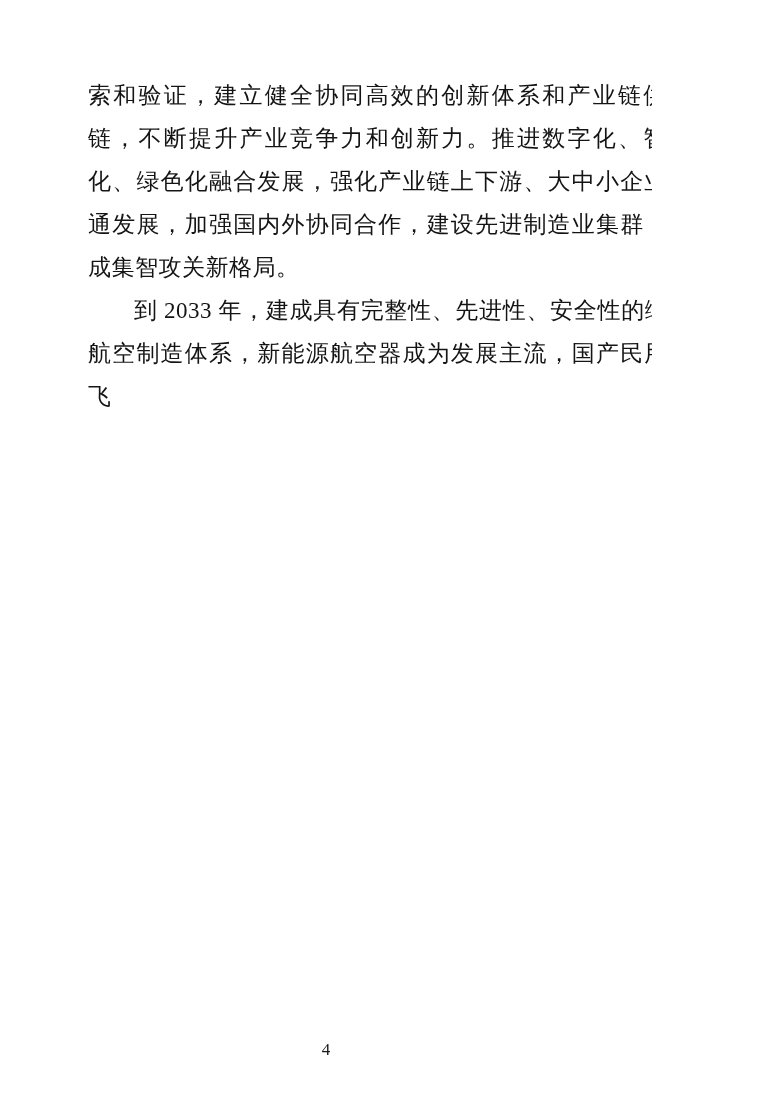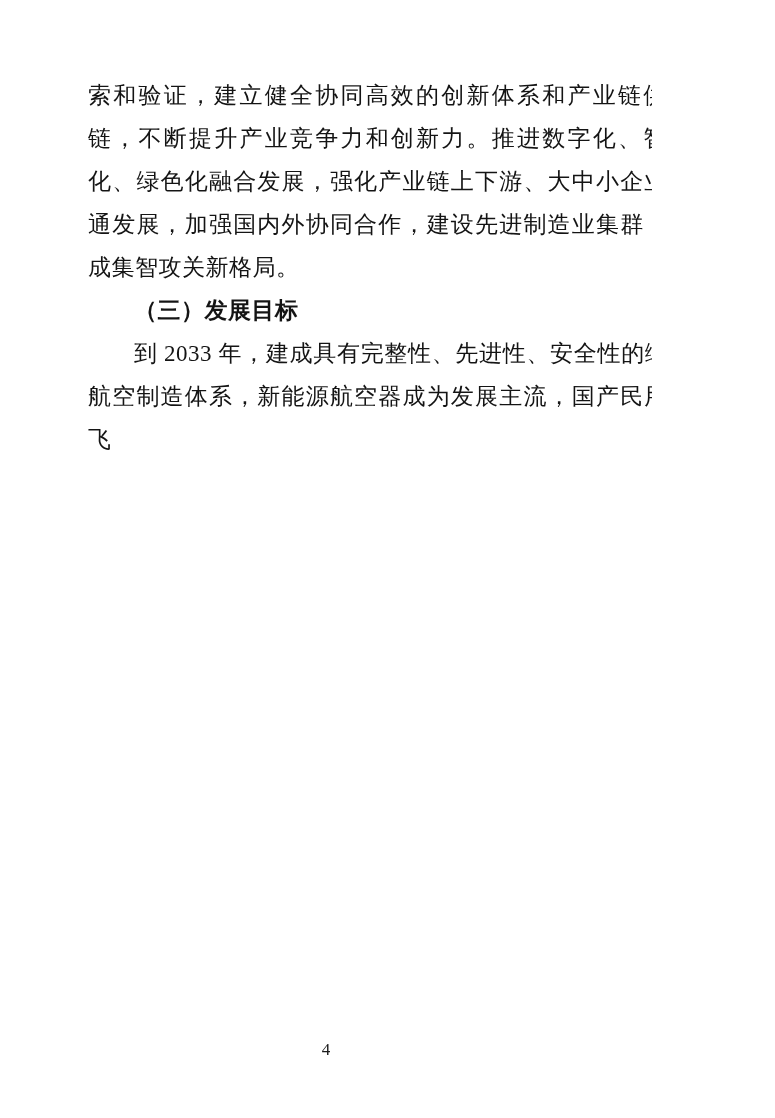--- a/index.html
+++ b/index.html
@@ -54,17 +54,16 @@
     line-height: 24px;
     color: #1a1a1a;
   }
 </style>
 </head>
 <body>
 
 <div class="page">
   <div class="content">
     <p class="no-indent">索和验证，建立健全协同高效的创新体系和产业链供应链，不断提升产业竞争力和创新力。推进数字化、智能化、绿色化融合发展，强化产业链上下游、大中小企业融通发展，加强国内外协同合作，建设先进制造业集群，形成集智攻关新格局。</p>
-    <p class="heading">（三）发展目标</p>
     <p class="para">到 2033 年，建成具有完整性、先进性、安全性的绿色航空制造体系，新能源航空器成为发展主流，国产民用大飞</p>
   </div>
   <div class="page-number">4</div>
 </div>
 
 </body></html>

